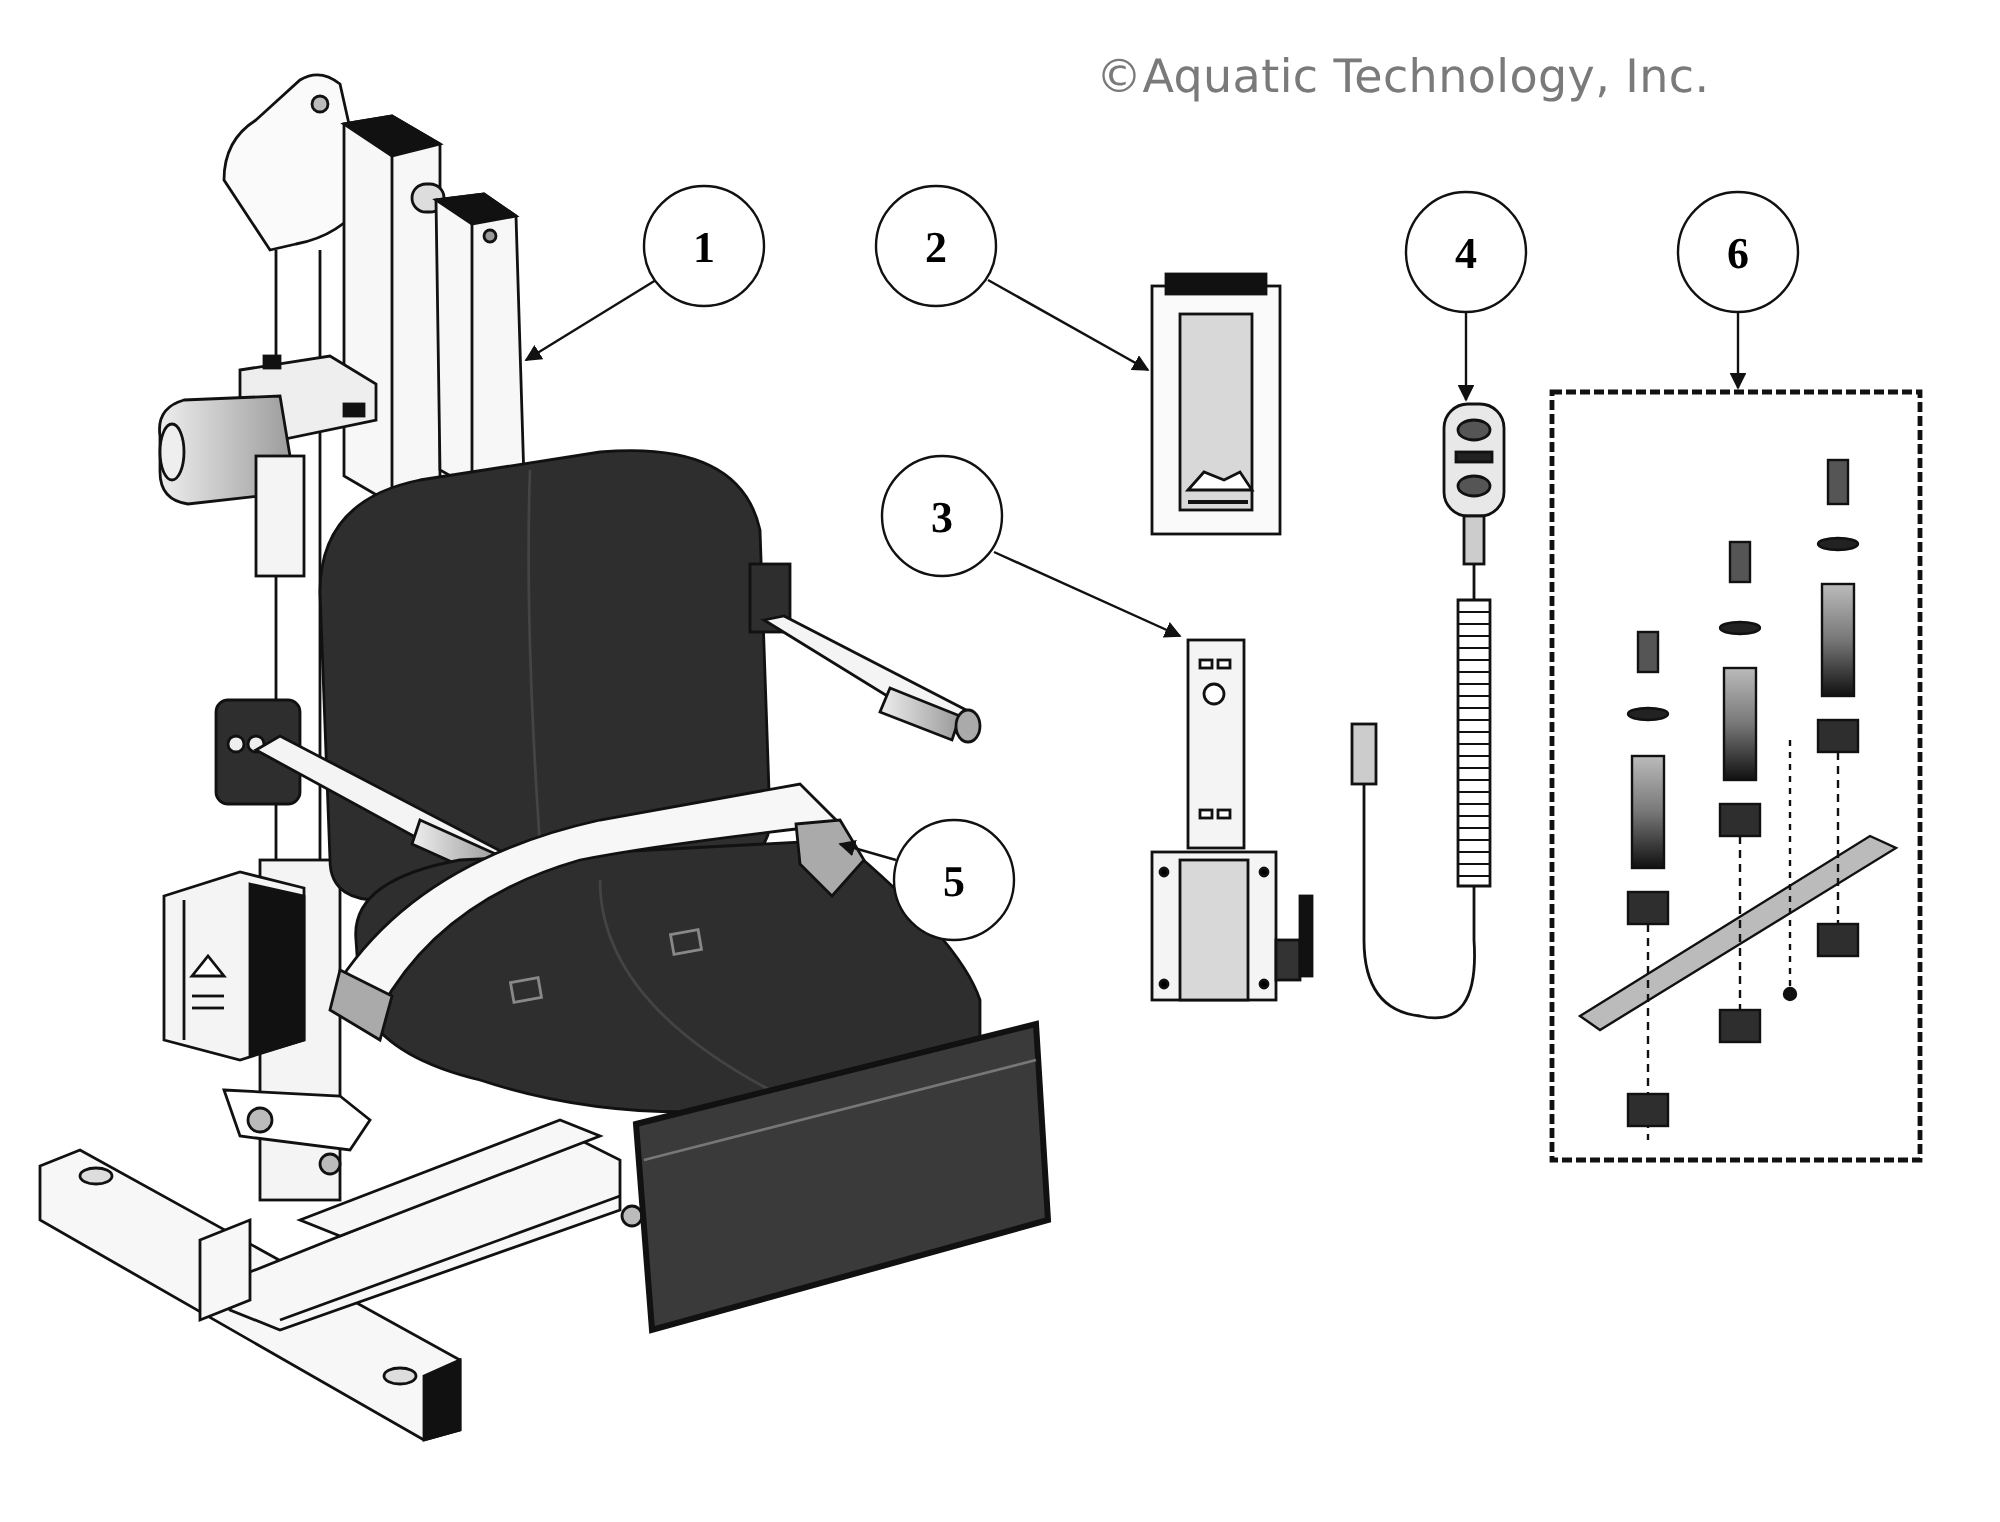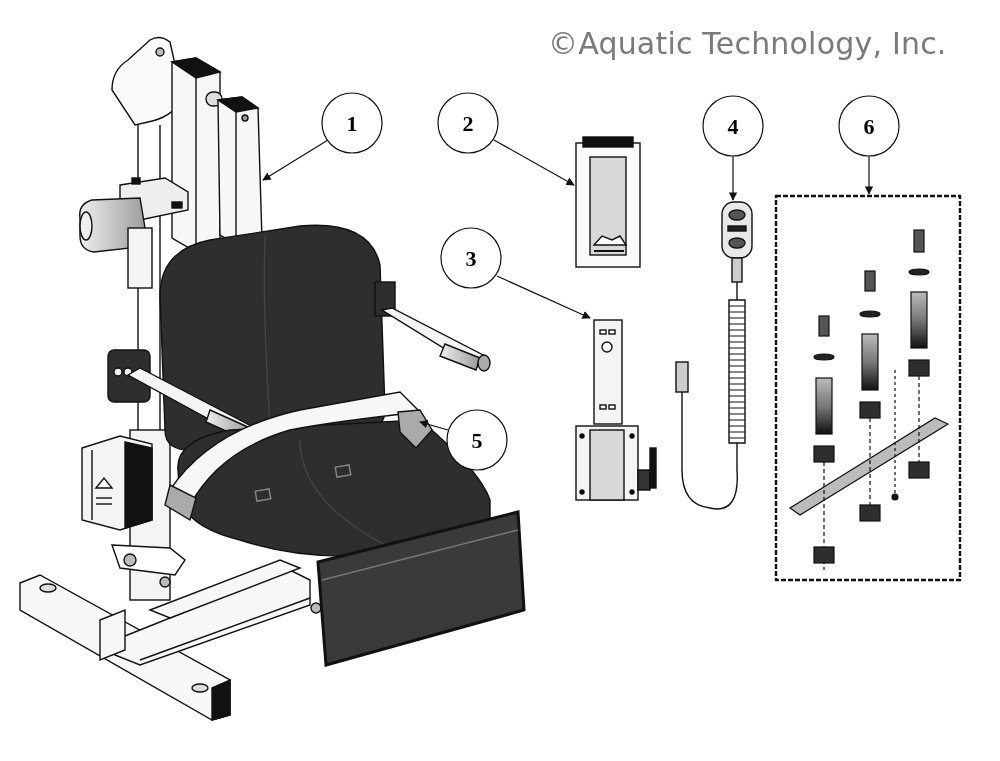--- a/index.html
+++ b/index.html
@@ -1,18 +1,18 @@
 <!DOCTYPE html>
 <html><head>
 <meta charset="utf-8">
 <style>
   html, body { margin:0; padding:0; background:#ffffff; }
   body { width:1000px; height:761px; position:relative; overflow:hidden; font-family:"Liberation Sans", sans-serif; }
   #stage { position:absolute; left:0; top:0; width:1000px; height:761px; }
-  .copyright { position:absolute; left:548px; top:26px; font-family:"DejaVu Sans", sans-serif; font-size:30px; color:#7a7a7a; letter-spacing:0.2px; white-space:nowrap; }
+  .copyright { position:absolute; left:548px; top:26px; font-family:"DejaVu Sans", sans-serif; font-size:23px; color:#7a7a7a; letter-spacing:0.2px; white-space:nowrap; }
   .callout-num { font-family:"Liberation Serif", serif; font-weight:bold; font-size:22px; }
 </style>
 </head>
 <body>
 
 <div id="stage">
   <div class="copyright">©Aquatic Technology, Inc.</div>
 
   <svg width="1000" height="761" viewBox="0 0 1000 761" xmlns="http://www.w3.org/2000/svg" style="position:absolute;left:0;top:0">
     <defs>

